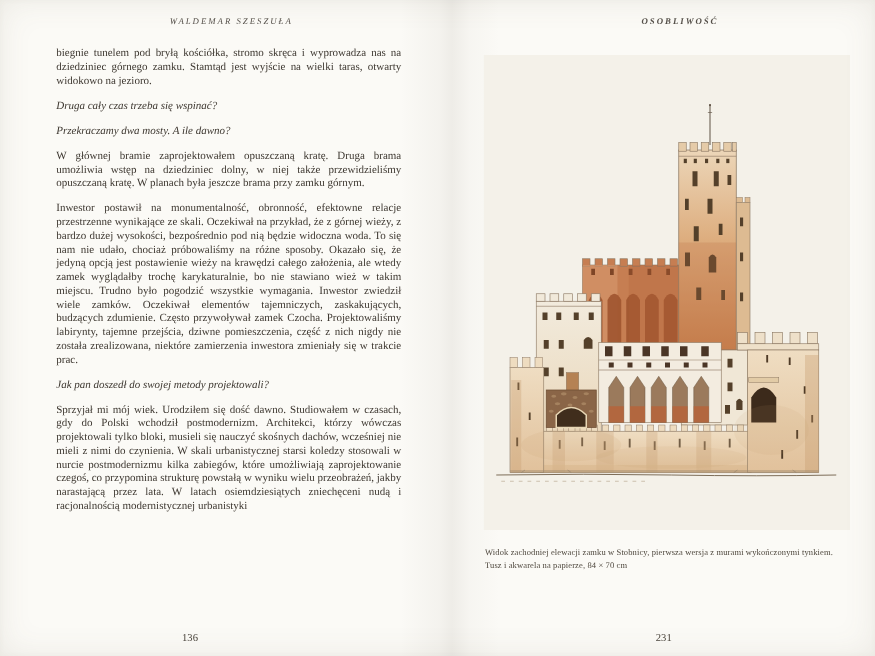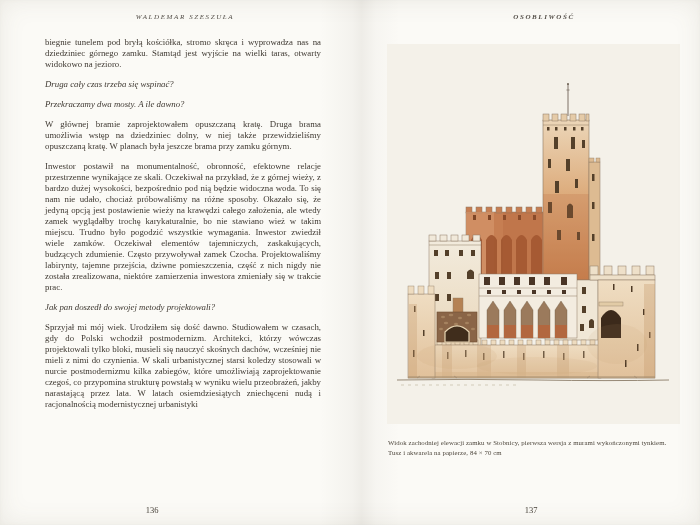--- a/index.html
+++ b/index.html
@@ -336,14 +336,14 @@
         <path d="M30,334 l3,-2 M70,334 l-3,-2 M200,334 l3,-2 M250,334 l-3,-2" stroke="#8a7a66" stroke-width="0.4"></path>
       </g>
     </svg>
   </figure>
 
   <div class="caption">
     <div>Widok zachodniej elewacji zamku w Stobnicy, pierwsza wersja z murami wykończonymi tynkiem.</div>
     <div>Tusz i akwarela na papierze, 84 × 70 cm</div>
   </div>
 
-  <div class="folio folio-right">137</div>
+  <div class="folio folio-right">231</div>
 </section>
 
 </body></html>

